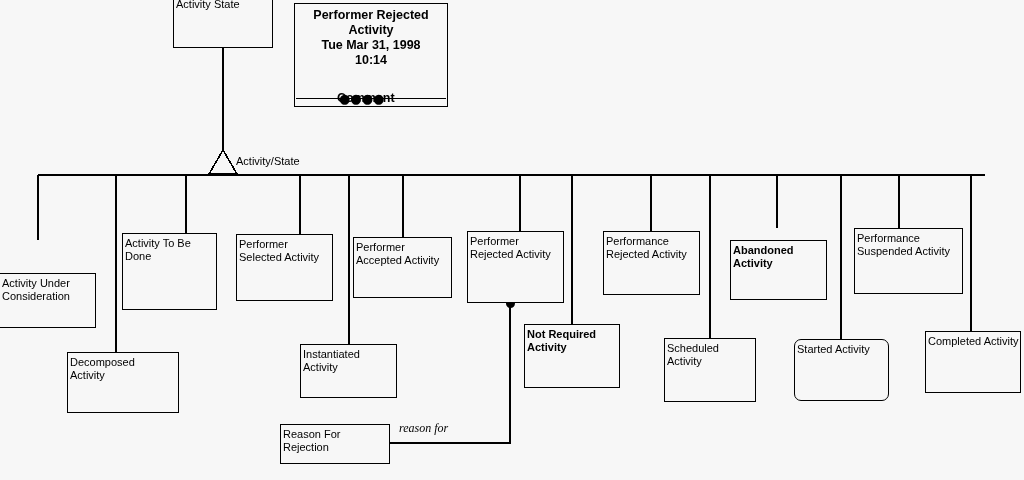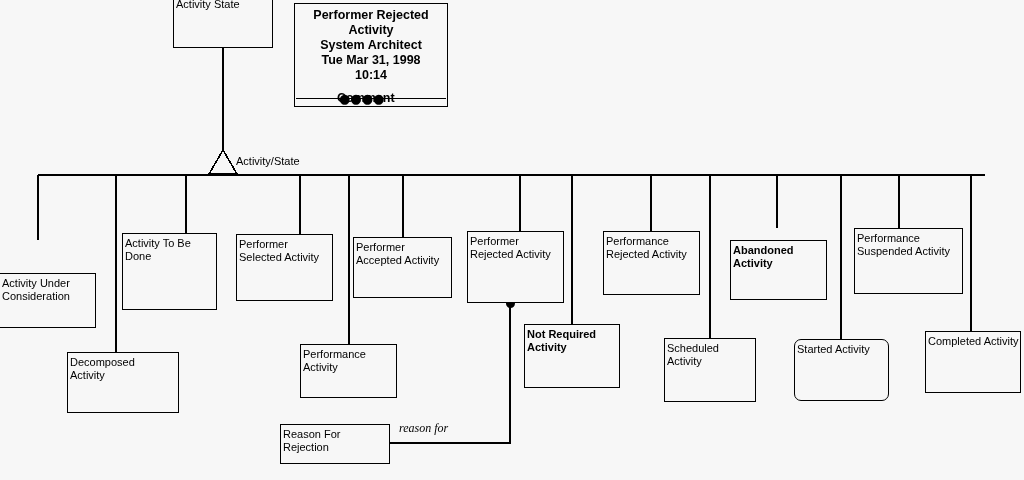--- a/index.html
+++ b/index.html
@@ -115,21 +115,20 @@
      reason for rejection --&gt;
     <path d="M 510 304 L 510 443 L 389 443"></path>
   </g>
 </svg>
 
 <div class="dot" style="left:506px; top:299px;"></div>
 
 <div class="title-box" style="left:294px; top:3px; width:154px; height:104px;">
   <div>Performer Rejected</div>
   <div>Activity</div>
-  <div>System Architect</div>
   <div>Tue Mar 31, 1998</div>
   <div>10:14</div>
 </div>
 <div class="title-sep" style="left:296px; top:98px; width:150px;"></div>
 <div class="comment-dots" style="left:339px; top:91px;">●●●●</div>
 <div class="comment-label" style="left:337px; top:91px;">Comment</div>
 
 <div class="node" style="left:173px; top:-6px; width:100px; height:54px;">Activity State</div>
 
 <div class="edge-label" style="left:236px; top:155px;">Activity/State</div>
@@ -139,21 +138,21 @@
 
 <div class="node" style="left:122px; top:233px; width:95px; height:77px;">Activity To Be
 Done</div>
 
 <div class="node" style="left:67px; top:352px; width:112px; height:61px;">Decomposed
 Activity</div>
 
 <div class="node" style="left:236px; top:234px; width:97px; height:67px;">Performer
 Selected Activity</div>
 
-<div class="node" style="left:300px; top:344px; width:97px; height:54px;">Performance Activity</div>
+<div class="node" style="left:300px; top:344px; width:97px; height:54px;">Instantiated Activity</div>
 
 <div class="node" style="left:353px; top:237px; width:99px; height:61px;">Performer
 Accepted Activity</div>
 
 <div class="node" style="left:467px; top:231px; width:97px; height:72px;">Performer
 Rejected Activity</div>
 
 <div class="node" style="left:524px; top:324px; width:96px; height:64px;font-weight:bold;">Not Required
 Activity</div>
 

